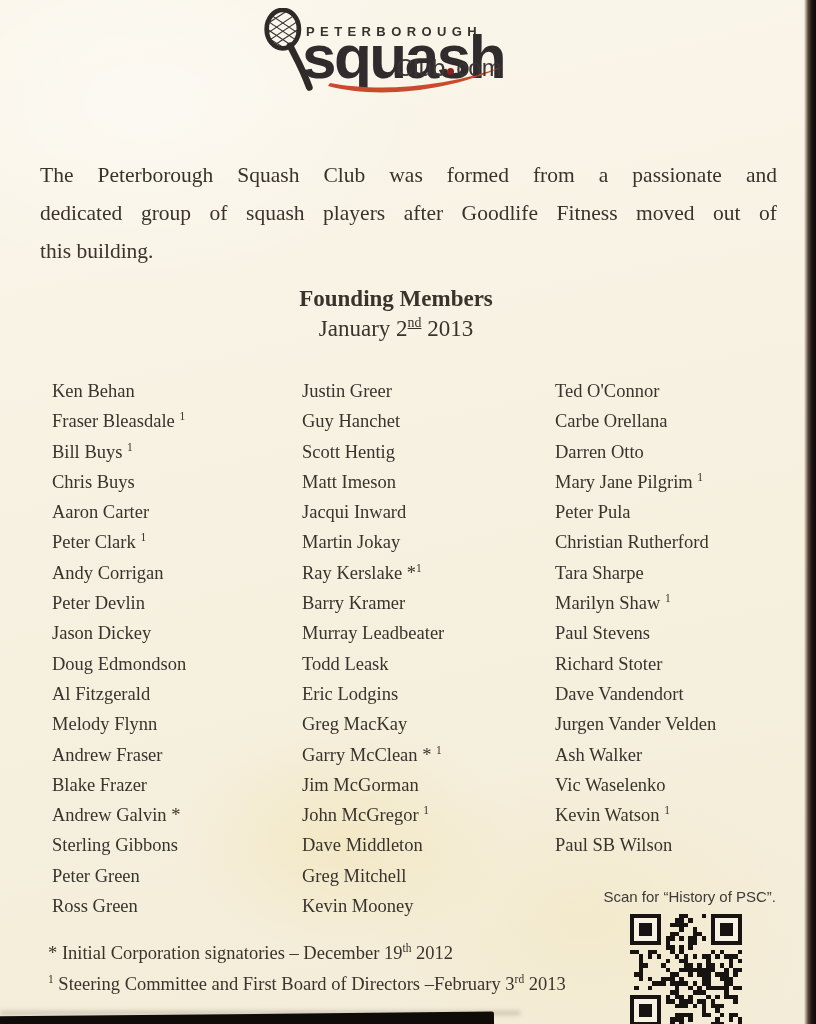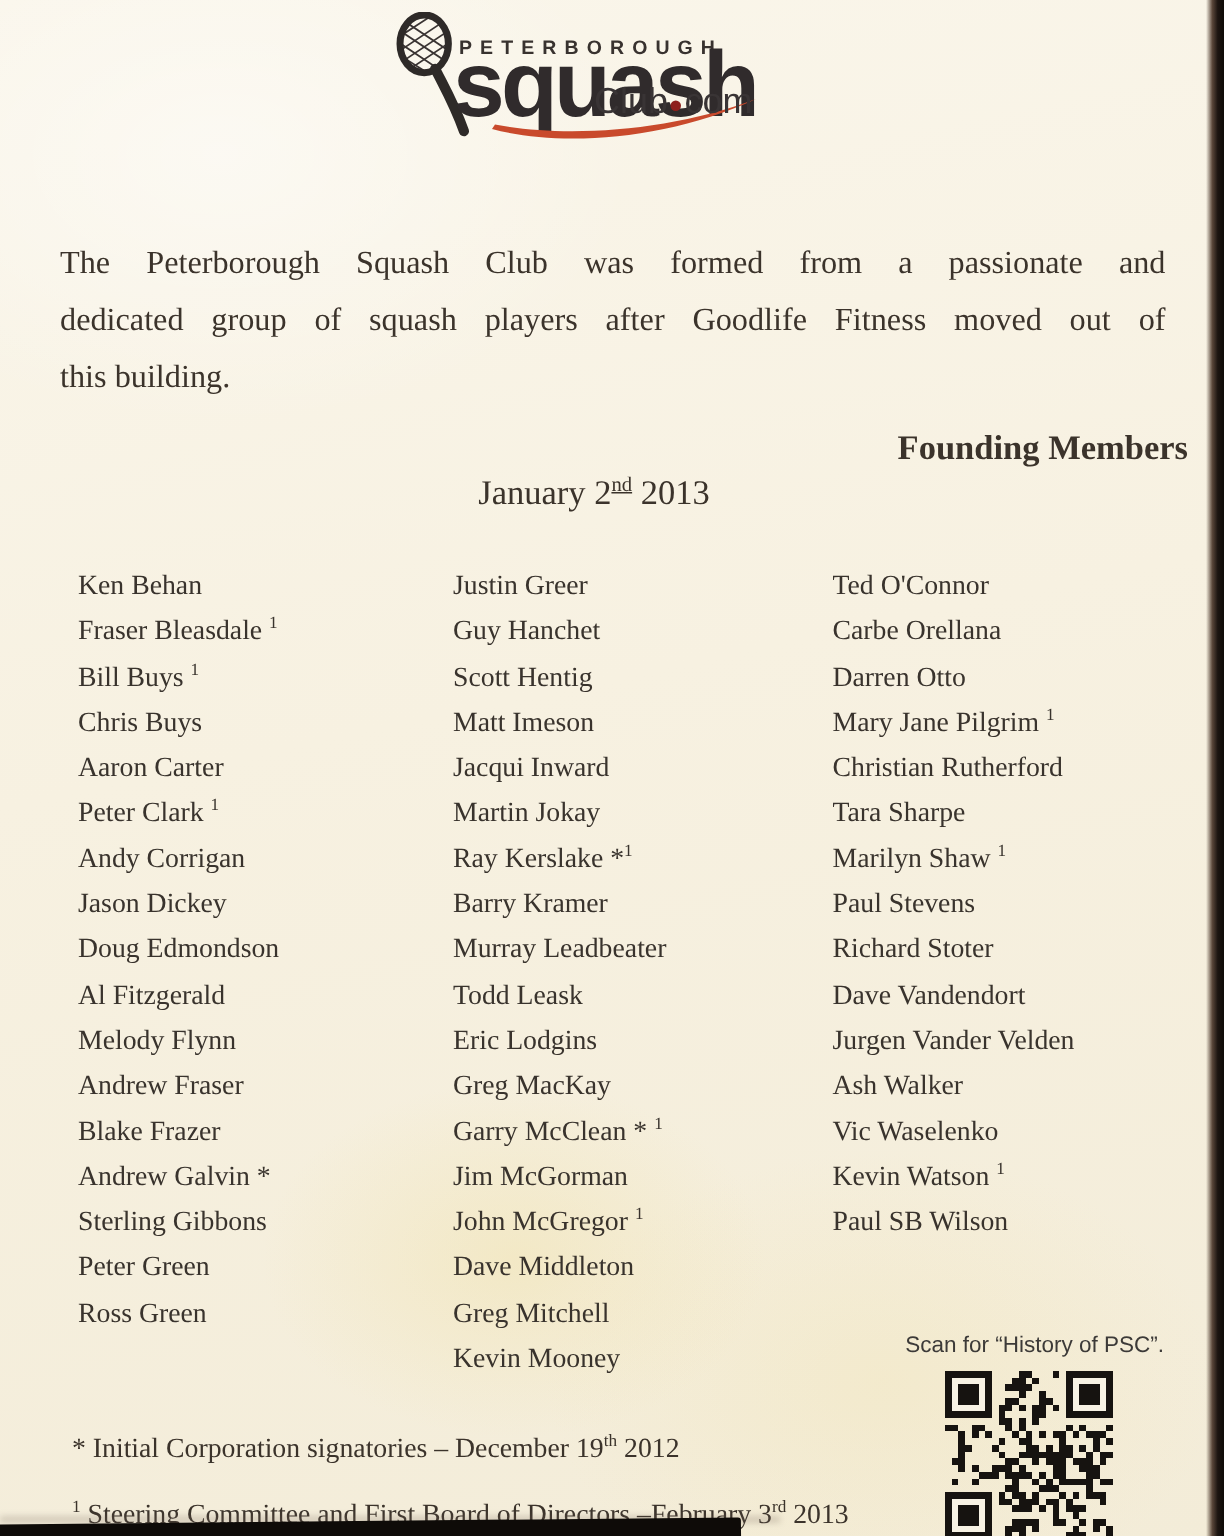--- a/index.html
+++ b/index.html
@@ -24,35 +24,35 @@
   .logo-dot{display:inline-block;width:7px;height:7px;border-radius:50%;background:#8e1f1c;
     margin:0 2px 1px 2px;}
   .swoosh{position:absolute;left:76px;top:56px;width:182px;height:38px;z-index:1;}
   
   .intro{position:absolute;left:40px;width:737px;font-size:21.5px;margin-top:48px;}
   .p1{top:108px;} .p2{top:208px;}
   .jl{height:38px;line-height:38px;text-align:justify;text-align-last:justify;}
   .ll{height:38px;line-height:38px;}
   .intro sup{font-size:0.6em;line-height:0;}
   
-  .title{position:absolute;top:284px;left:0;width:792px;text-align:right;
+  .title{position:absolute;top:284px;left:0;width:792px;text-align:center;
     font-size:23px;font-weight:700;line-height:30px;}
   .datehead{position:absolute;top:312px;left:0;width:792px;text-align:center;
     font-size:23px;line-height:34px;}
   .datehead sup{font-size:0.6em;line-height:0;text-decoration:underline;}
   
   .members{position:absolute;top:376px;left:0;width:816px;font-size:18.5px;color:#39332d;}
   .col{position:absolute;top:0;}
   .col1{left:52px;} .col2{left:302px;} .col3{left:555px;}
   .member{height:30.3px;line-height:30.3px;white-space:nowrap;}
   .member sup{font-size:0.62em;line-height:0;}
   .member .ast{font-size:1em;}
   
   .footnotes{position:absolute;left:48px;top:938px;font-size:18.5px;}
-  .fn{height:31px;line-height:31px;white-space:nowrap;margin-top:13px;}
+  .fn{height:31px;line-height:31px;white-space:nowrap;}
   .fn sup{font-size:0.62em;line-height:0;}
   
   .qr-caption{position:absolute;top:888px;left:536px;width:240px;text-align:right;
     font-family:"Liberation Sans",sans-serif;font-size:15px;color:#3c3a38;}
   .qr{position:absolute;left:630px;top:914px;width:112px;height:112px;}
   .qr svg{width:112px;height:112px;shape-rendering:crispEdges;display:block;}
   
   .edge-right{position:absolute;top:0;right:0;width:12px;height:1024px;z-index:50;
     background:linear-gradient(to right, rgba(86,66,48,0) 0%, #5a473a 35%, #1c1511 65%, #0d0a07 100%);}
   .edge-bottom{position:absolute;left:-6px;bottom:-5px;width:500px;height:15px;background:#0e0b08;
@@ -98,20 +98,21 @@
 
   <div class="members">
     <div class="col col1">
         <div class="member"><span>Ken Behan</span></div>
         <div class="member"><span>Fraser Bleasdale</span>&nbsp;<sup>1</sup></div>
         <div class="member"><span>Bill Buys</span>&nbsp;<sup>1</sup></div>
         <div class="member"><span>Chris Buys</span></div>
         <div class="member"><span>Aaron Carter</span></div>
         <div class="member"><span>Peter Clark</span>&nbsp;<sup>1</sup></div>
         <div class="member"><span>Andy Corrigan</span></div>
+        <div class="member"><span>Peter Devlin</span></div>
         <div class="member"><span>Jason Dickey</span></div>
         <div class="member"><span>Doug Edmondson</span></div>
         <div class="member"><span>Al Fitzgerald</span></div>
         <div class="member"><span>Melody Flynn</span></div>
         <div class="member"><span>Andrew Fraser</span></div>
         <div class="member"><span>Blake Frazer</span></div>
         <div class="member"><span>Andrew Galvin</span>&nbsp;<span class="ast">*</span></div>
         <div class="member"><span>Sterling Gibbons</span></div>
         <div class="member"><span>Peter Green</span></div>
         <div class="member"><span>Ross Green</span></div>
@@ -134,20 +135,21 @@
         <div class="member"><span>John McGregor</span>&nbsp;<sup>1</sup></div>
         <div class="member"><span>Dave Middleton</span></div>
         <div class="member"><span>Greg Mitchell</span></div>
         <div class="member"><span>Kevin Mooney</span></div>
       </div>
     <div class="col col3">
         <div class="member"><span>Ted O'Connor</span></div>
         <div class="member"><span>Carbe Orellana</span></div>
         <div class="member"><span>Darren Otto</span></div>
         <div class="member"><span>Mary Jane Pilgrim</span>&nbsp;<sup>1</sup></div>
+        <div class="member"><span>Peter Pula</span></div>
         <div class="member"><span>Christian Rutherford</span></div>
         <div class="member"><span>Tara Sharpe</span></div>
         <div class="member"><span>Marilyn Shaw</span>&nbsp;<sup>1</sup></div>
         <div class="member"><span>Paul Stevens</span></div>
         <div class="member"><span>Richard Stoter</span></div>
         <div class="member"><span>Dave Vandendort</span></div>
         <div class="member"><span>Jurgen Vander Velden</span></div>
         <div class="member"><span>Ash Walker</span></div>
         <div class="member"><span>Vic Waselenko</span></div>
         <div class="member"><span>Kevin Watson</span>&nbsp;<sup>1</sup></div>

